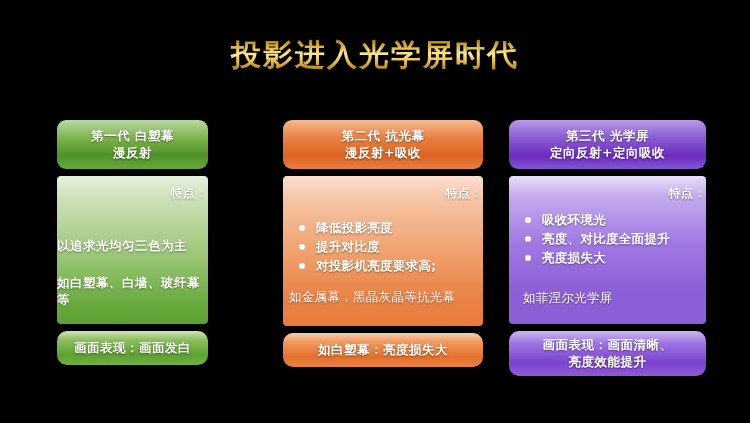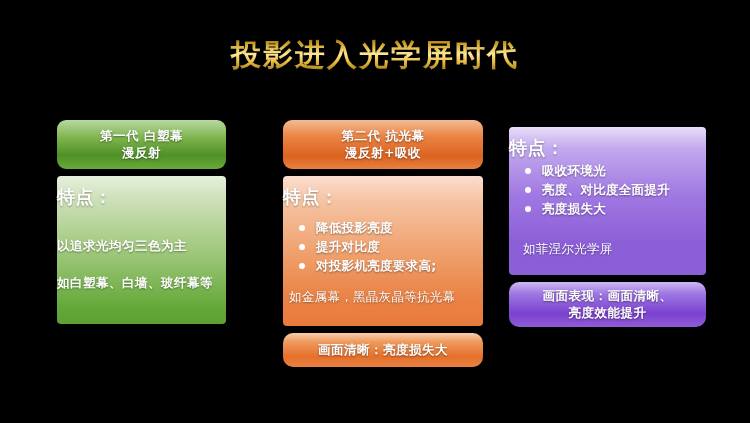--- a/index.html
+++ b/index.html
@@ -38,21 +38,21 @@
     color: transparent;
     -webkit-text-fill-color: transparent;
     text-shadow: none;
   }
 
   
   .col {
     position: absolute;
     top: 120px;
   }
-  .col-1 { left: 57px;  width: 169px; }
+  .col-1 { left: 57px;  width: 151px; }
   .col-2 { left: 283px; width: 200px; }
   .col-3 { left: 509px; width: 197px; }
 
   .head {
     border-radius: 9px;
     text-align: center;
     color: #ffffff;
     font-size: 12.5px;
     font-weight: bold;
     line-height: 17px;
@@ -79,22 +79,22 @@
   .body-2 {
     height: 150px;
     background: linear-gradient(180deg,#fbded0 0%,#f6c4a4 16%,#f0a472 48%,#ea8346 80%,#e87b3c 100%);
   }
   .body-3 {
     height: 148px;
     background: linear-gradient(180deg,#e8dff8 0%,#c3aaee 14%,#a078e2 46%,#8c5fd8 78%,#8b5fd6 100%);
   }
 
   .feat-label {
-    text-align: left;
-    font-size: 18px;
+    text-align: right;
+    font-size: 12px;
     font-weight: bold;
     padding-top: 9px;
     letter-spacing: 0.5px;
     text-shadow: 0 1px 2px rgba(0,0,0,.35);
   }
 
   
   .c1-lines {
     position: absolute;
     left: 0; right: 0;
@@ -177,43 +177,50 @@
     <div class="head head-1">
       <div>第一代  白塑幕</div>
       <div>漫反射</div>
     </div>
     <div class="body body-1">
       <div class="feat-label">特点：</div>
       <div class="c1-lines">
         <div class="l1">以追求光均匀三色为主</div>
         <div class="l2">如白塑幕、白墙、玻纤幕等</div>
       </div>
+    </div>
+    <div class="foot foot-1">
+      <div>画面表现：画面发白</div>
     </div>
   </div>
 
   <div class="col col-2">
     <div class="head head-2">
       <div>第二代  抗光幕</div>
       <div>漫反射+吸收</div>
     </div>
     <div class="body body-2">
       <div class="feat-label">特点：</div>
       <ul class="bullets b2">
         <li>降低投影亮度</li>
         <li>提升对比度</li>
         <li>对投影机亮度要求高;</li>
       </ul>
       <div class="tail tail-2">如金属幕，黑晶灰晶等抗光幕</div>
     </div>
     <div class="foot foot-2">
-      <div>画面清晰：亮度损失大</div>
+      <div>如白塑幕：亮度损失大</div>
     </div>
   </div>
 
   <div class="col col-3">
+    <div class="head head-3">
+      <div>第三代  光学屏</div>
+      <div>定向反射+定向吸收</div>
+    </div>
     <div class="body body-3">
       <div class="feat-label">特点：</div>
       <ul class="bullets b3">
         <li>吸收环境光</li>
         <li>亮度、对比度全面提升</li>
         <li>亮度损失大</li>
       </ul>
       <div class="tail tail-3">如菲涅尔光学屏</div>
     </div>
     <div class="foot foot-3">

